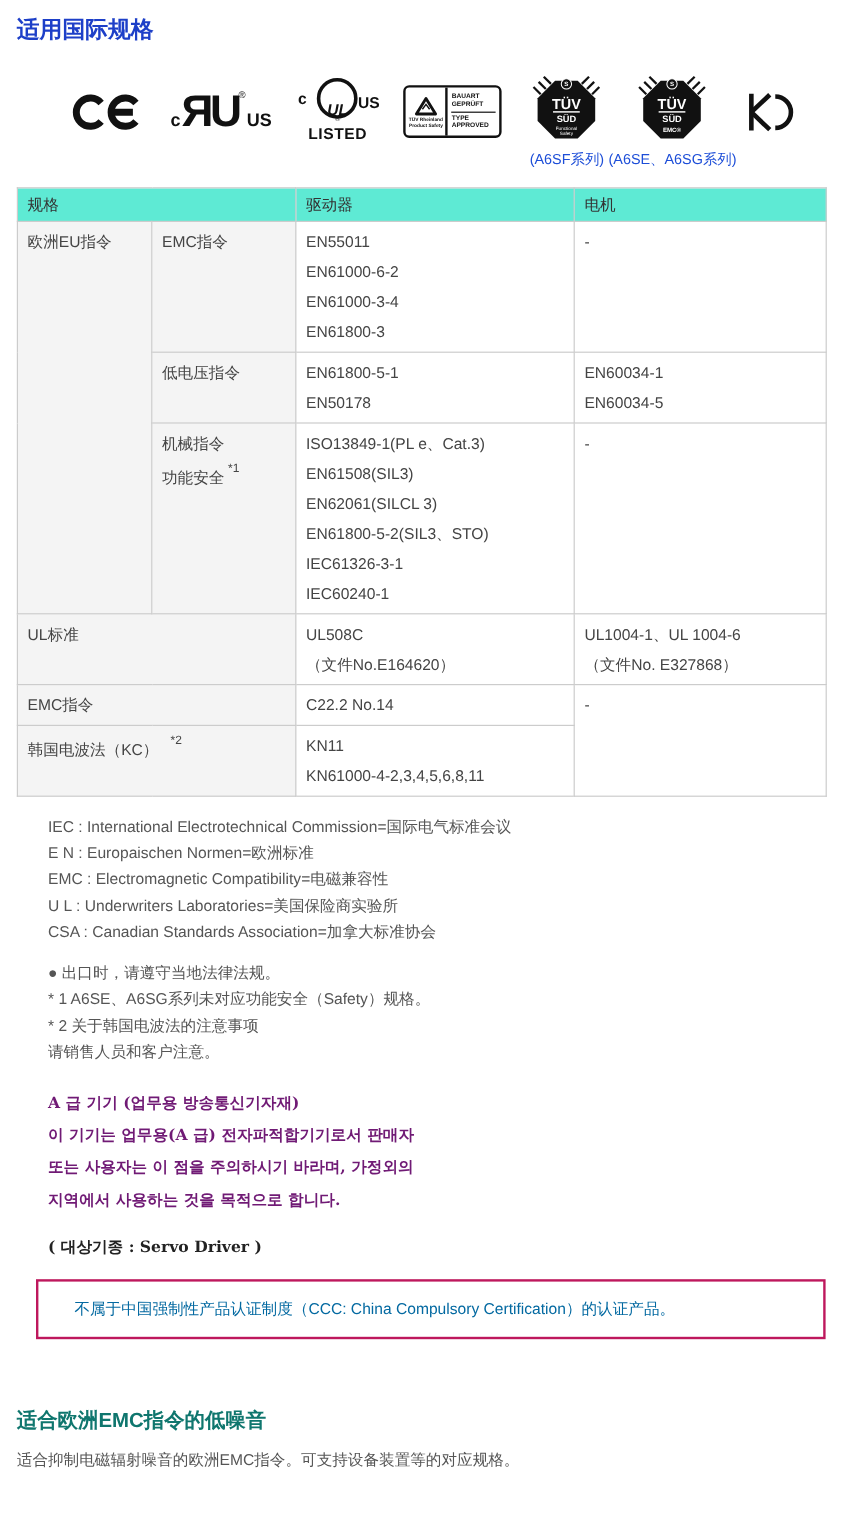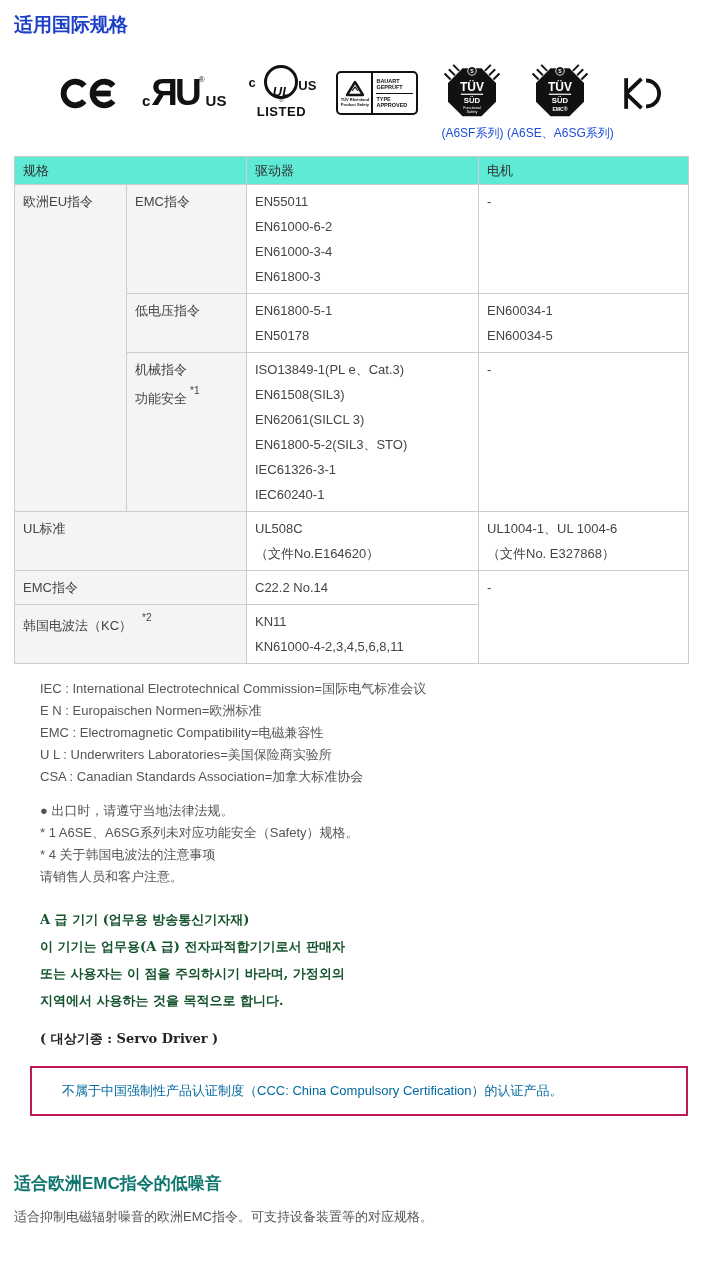--- a/index.html
+++ b/index.html
@@ -48,21 +48,21 @@
   .pre { white-space:pre-line; }
   td.dash { text-align:center; }
   sup.fn { font-size:10px; position:relative; top:-4px; margin-left:3px; }
   sup.fn.wide { margin-left:10px; }
 
   
   .notes { margin:14px 0 0 26px; font-size:13px; color:#555; }
   .abbr-line { line-height:22px; }
   .remarks { margin-top:12px; }
   .remark-line { line-height:22px; }
-  .korean { margin-top:18px; font-family:"DejaVu Serif","Liberation Serif",serif; font-weight:bold; color:#14532d; }
+  .korean { margin-top:18px; font-family:"DejaVu Serif","Liberation Serif",serif; font-weight:bold; color:#701a75; }
   .korean-line { line-height:27px; font-size:13px; }
   .target-model { margin-top:16px; font-family:"DejaVu Serif","Liberation Serif",serif; font-weight:bold; color:#222; font-size:13px; }
 
   
   .ccc-box { margin:18px 0 0 16px; border:2px solid #be185d; padding:13px 10px 13px 30px; font-size:13px; color:#0369a1; line-height:20px; }
 
   
   .section h2 { margin:0; font-size:17px; font-weight:bold; color:#0f766e; }
   .section .body { margin-top:10px; font-size:13px; color:#555; line-height:23px; }
   .s1 { margin-top:56px; }
@@ -241,21 +241,21 @@
     <div class="abbr">
       <div class="abbr-line">IEC : International Electrotechnical Commission=国际电气标准会议</div>
       <div class="abbr-line">E N : Europaischen Normen=欧洲标准</div>
       <div class="abbr-line">EMC : Electromagnetic Compatibility=电磁兼容性</div>
       <div class="abbr-line">U L : Underwriters Laboratories=美国保险商实验所</div>
       <div class="abbr-line">CSA : Canadian Standards Association=加拿大标准协会</div>
     </div>
     <div class="remarks">
       <div class="remark-line">● 出口时，请遵守当地法律法规。</div>
       <div class="remark-line">* 1 A6SE、A6SG系列未对应功能安全（Safety）规格。</div>
-      <div class="remark-line">* 4 关于韩国电波法的注意事项</div>
+      <div class="remark-line">* 2 关于韩国电波法的注意事项</div>
       <div class="remark-line">请销售人员和客户注意。</div>
     </div>
     <div class="korean">
       <div class="korean-line">A 급 기기 (업무용 방송통신기자재)</div>
       <div class="korean-line">이 기기는 업무용(A 급) 전자파적합기기로서 판매자</div>
       <div class="korean-line">또는 사용자는 이 점을 주의하시기 바라며, 가정외의</div>
       <div class="korean-line">지역에서 사용하는 것을 목적으로 합니다.</div>
     </div>
     <div class="target-model">( 대상기종 : Servo Driver )</div>
   </div>

